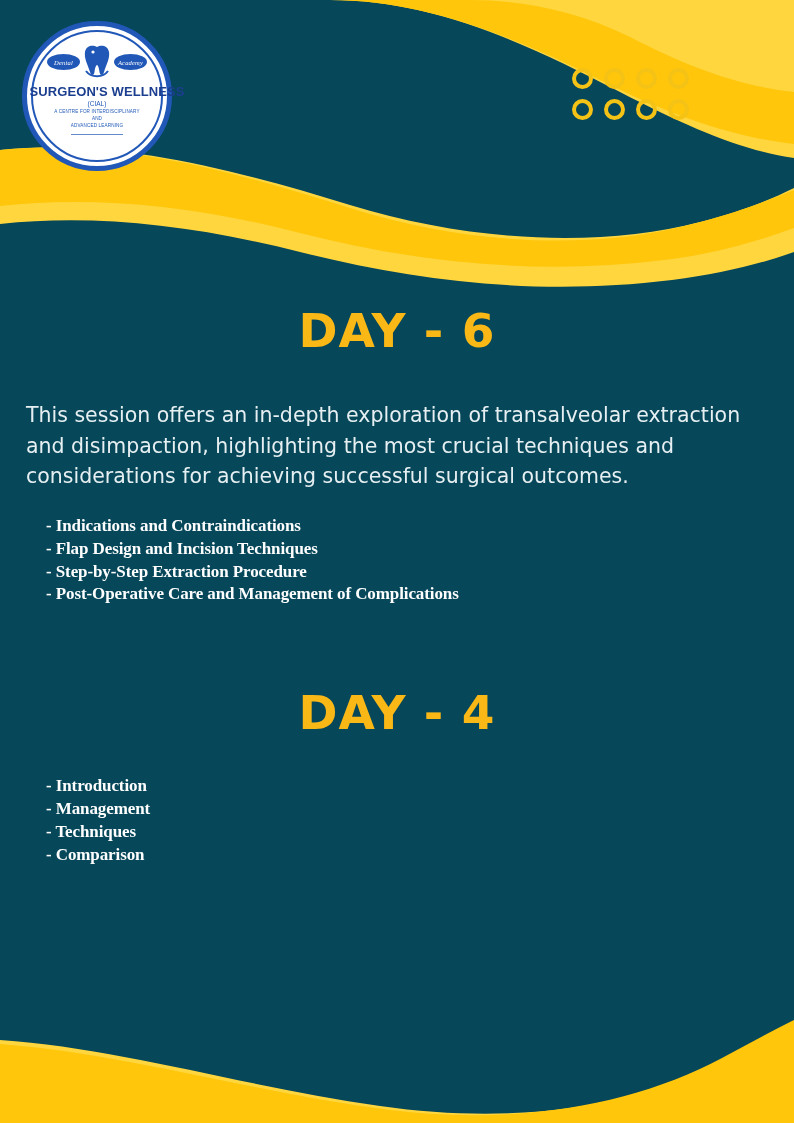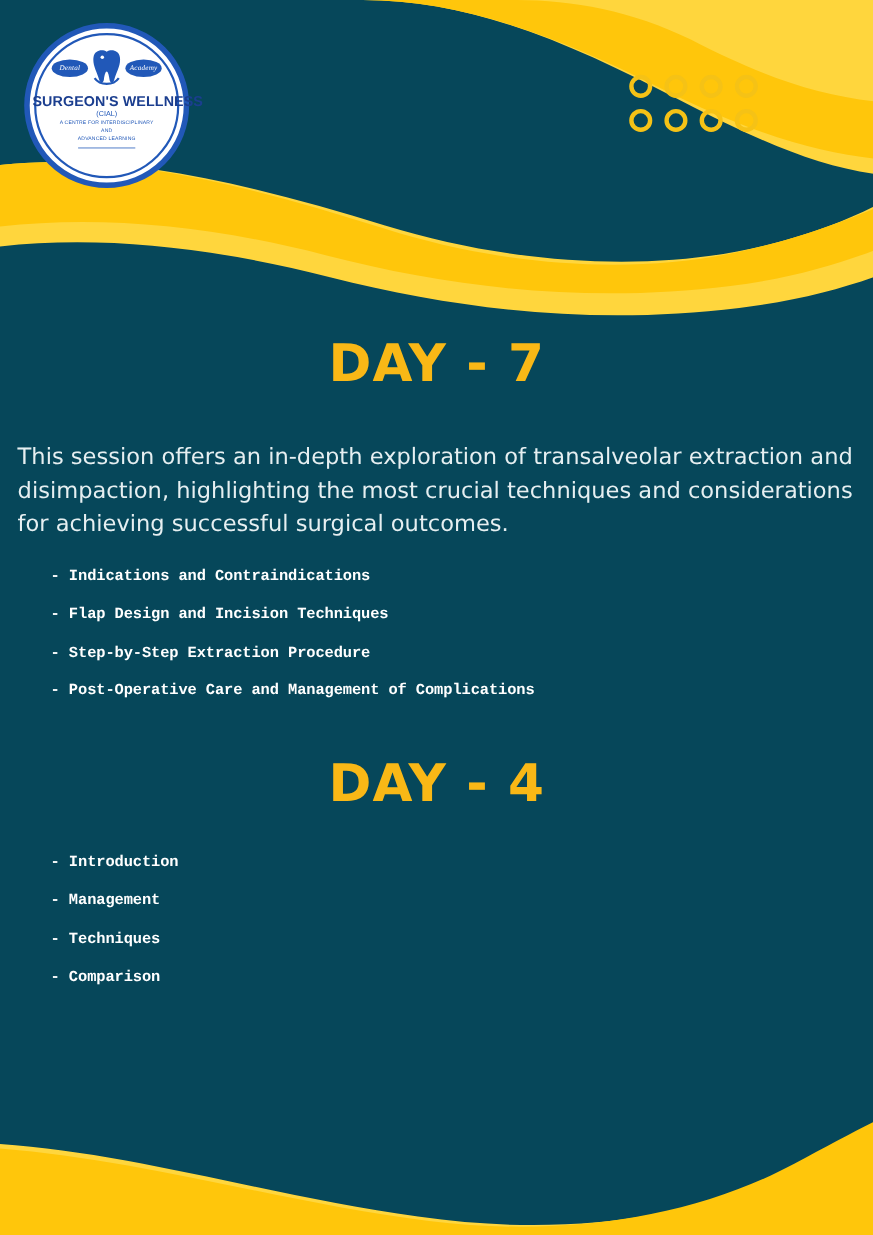--- a/index.html
+++ b/index.html
@@ -143,39 +143,38 @@
     font-size: 47px;
     font-weight: bold;
     letter-spacing: 1px;
     font-family: "DejaVu Sans", sans-serif;
   }
 
   .para {
     color: #E6EFF1;
     font-size: 20.5px;
     line-height: 1.47;
-    padding: 0 14px 0 16px;
+    padding: 0 14px 0 26px;
     font-family: "DejaVu Sans", sans-serif;
     font-weight: 400;
   }
 
   .bullets {
     list-style: none;
     margin: 0;
     padding: 0 14px 0 46px;
     color: #FFFFFF;
   }
   .bullets li {
-    font-size: 14px;
+    font-size: 17px;
     font-weight: bold;
     line-height: 1.345;
-    font-family: Liberation Mono, monospace;
+    font-family: Liberation Serif, serif;
     letter-spacing: -0.1px;
     white-space: nowrap;
-    margin-top: 16px;
   }
 
   .section-day3 { position: absolute; top: 272px; left: 0; width: 794px; }
   .s3-para   { margin-top: 42px; }
   .s3-list   { margin-top: 24px; }
   .section-day4 { position: absolute; top: 654px; left: 0; width: 794px; }
   .s4-para   { margin-top: 42px; }
   .s4-list   { margin-top: 35px; }
 </style>
 </head>
@@ -237,21 +236,21 @@
         <div>AND</div>
         <div>ADVANCED LEARNING</div>
       </div>
       <div class="logo-rule"></div>
     </div>
   </div>
 
   <div class="content">
 
     <section class="section-day3">
-      <h1 class="day-heading">DAY - 7</h1>
+      <h1 class="day-heading">DAY - 6</h1>
       <p class="para s3-para">This session offers an in-depth exploration of transalveolar extraction and disimpaction, highlighting the most crucial techniques and considerations for achieving successful surgical outcomes.</p>
       <ul class="bullets s3-list">
         <li>- Indications and Contraindications</li>
         <li>- Flap Design and Incision Techniques</li>
         <li>- Step-by-Step Extraction Procedure</li>
         <li>- Post-Operative Care and Management of Complications</li>
       </ul>
     </section>
 
     <section class="section-day4">

